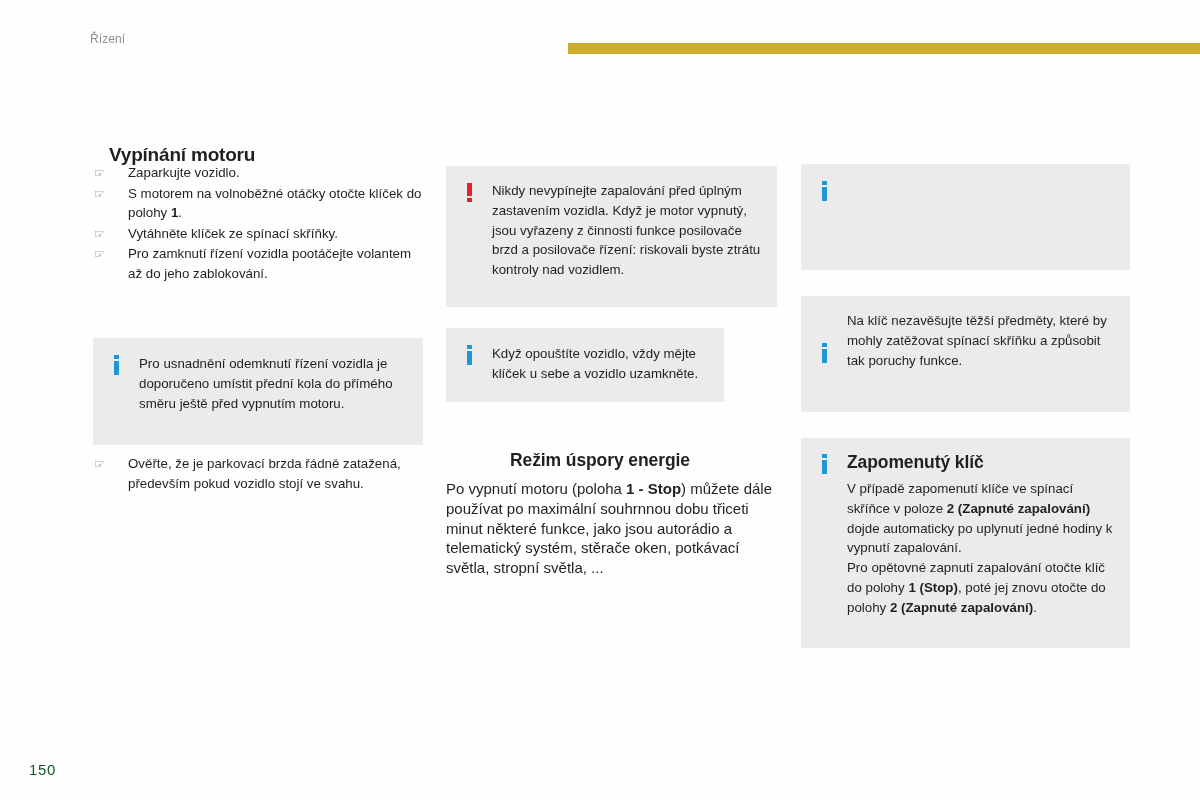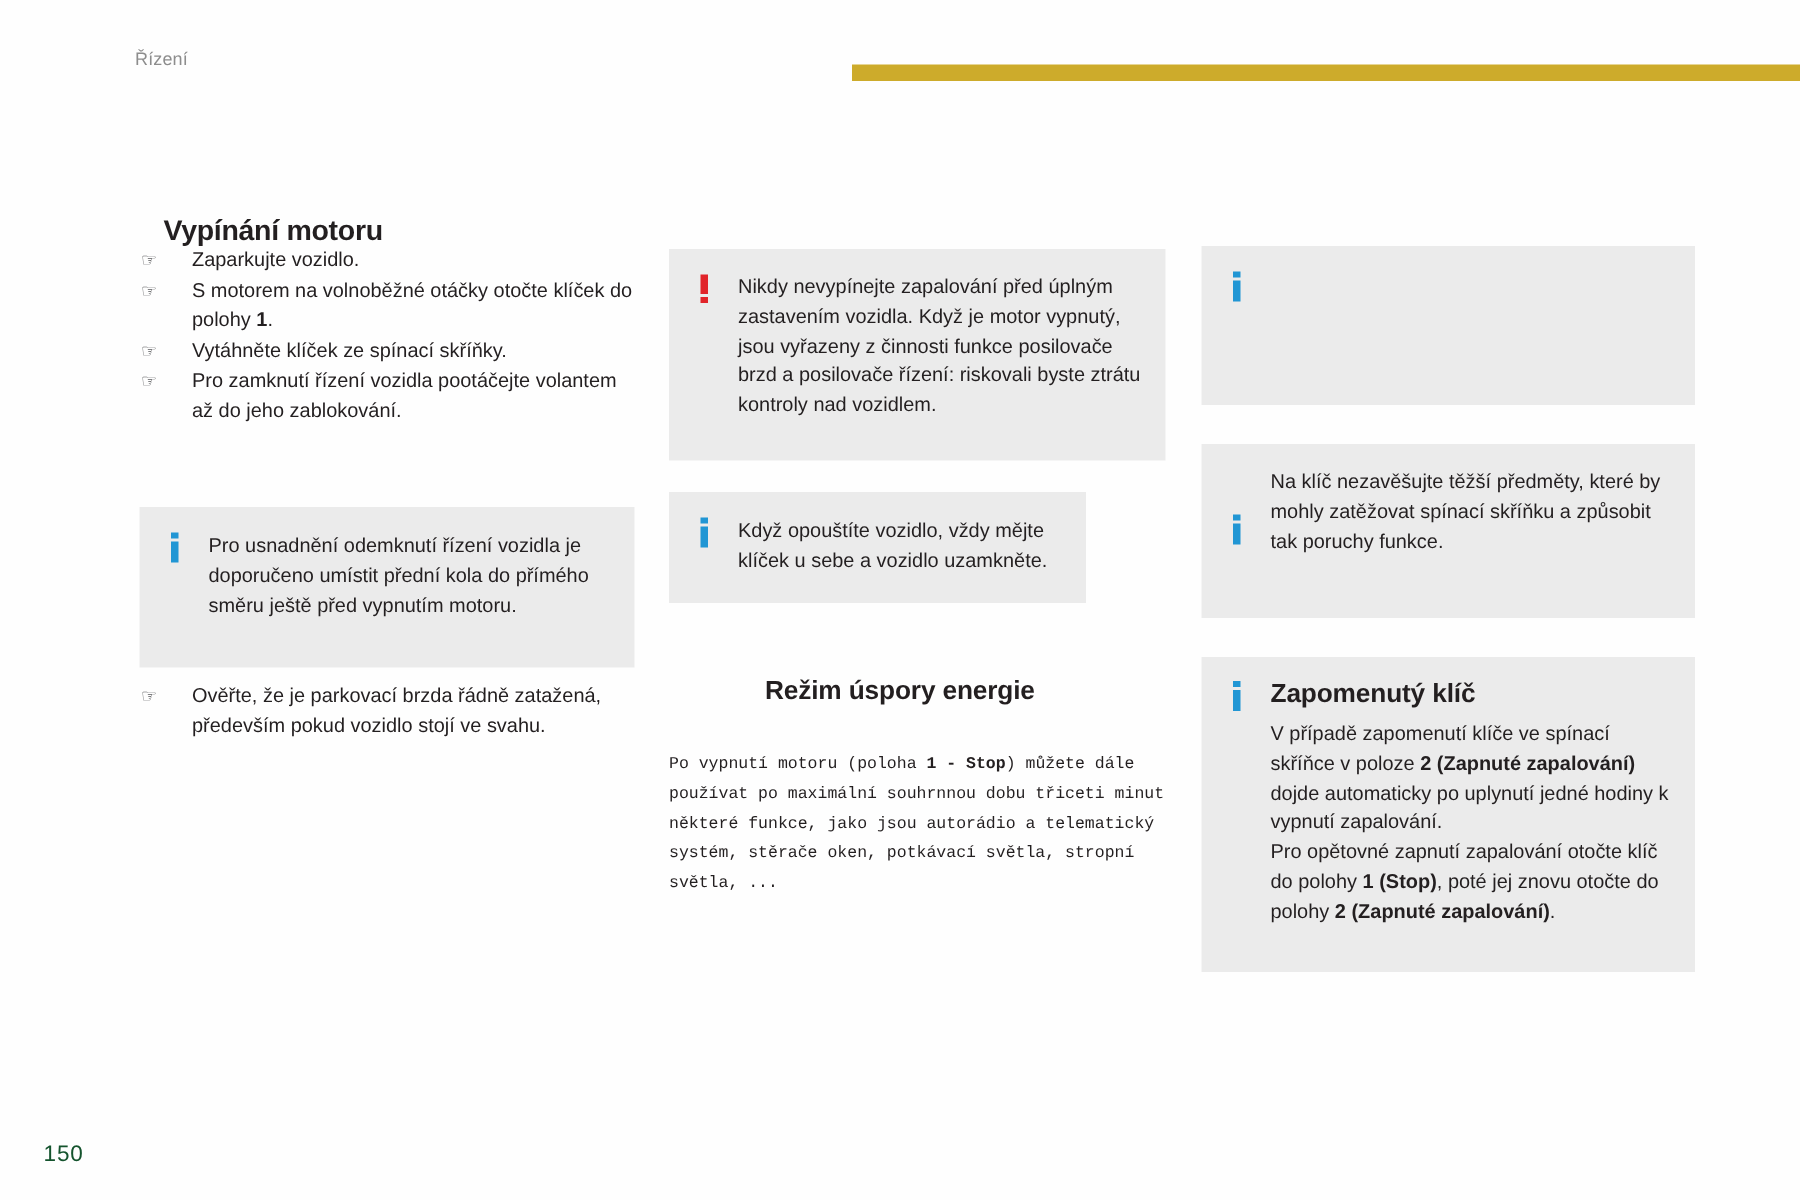--- a/index.html
+++ b/index.html
@@ -200,21 +200,21 @@
 
     <div class="box" style="position:absolute; left:0; top:328px; width:278px; min-height:74px; padding:16px 16px 16px 46px;">
       <span class="icon-col" style="top:17px;">
         <span class="i-icon"><span class="dot"></span><span class="stem"></span></span>
       </span>
       <div class="body">Když opouštíte vozidlo, vždy mějte klíček u sebe a vozidlo uzamkněte.</div>
     </div>
 
     <h2 class="sub-title" style="position:absolute; left:16px; top:450px; width:331px;margin-left:48px;">Režim úspory energie</h2>
 
-    <div style="position:absolute; left:0; top:501px; width:331px; font-size:11px; line-height:19.8px;font-family:Liberation Mono, monospace;" id="subsection-body"><span>Po vypnutí motoru (poloha </span><b>1 - Stop</b><span>) můžete dále používat po maximální souhrnnou dobu třiceti minut některé funkce, jako jsou autorádio a telematický systém, stěrače oken, potkávací světla, stropní světla, ...</span></div>
+    <div style="position:absolute; left:0; top:479px; width:331px; font-size:15px; line-height:19.8px;" id="subsection-body"><span>Po vypnutí motoru (poloha </span><b>1 - Stop</b><span>) můžete dále používat po maximální souhrnnou dobu třiceti minut některé funkce, jako jsou autorádio a telematický systém, stěrače oken, potkávací světla, stropní světla, ...</span></div>
   </div>
 
   <div class="col col-right">
 
     <div class="box" style="position:absolute; left:0; top:164px; width:329px; min-height:106px; padding:16px 14px 16px 46px;">
       <span class="icon-col" style="top:17px;">
         <span class="i-icon"><span class="dot"></span><span class="stem"></span></span>
       </span>
     </div>
 

